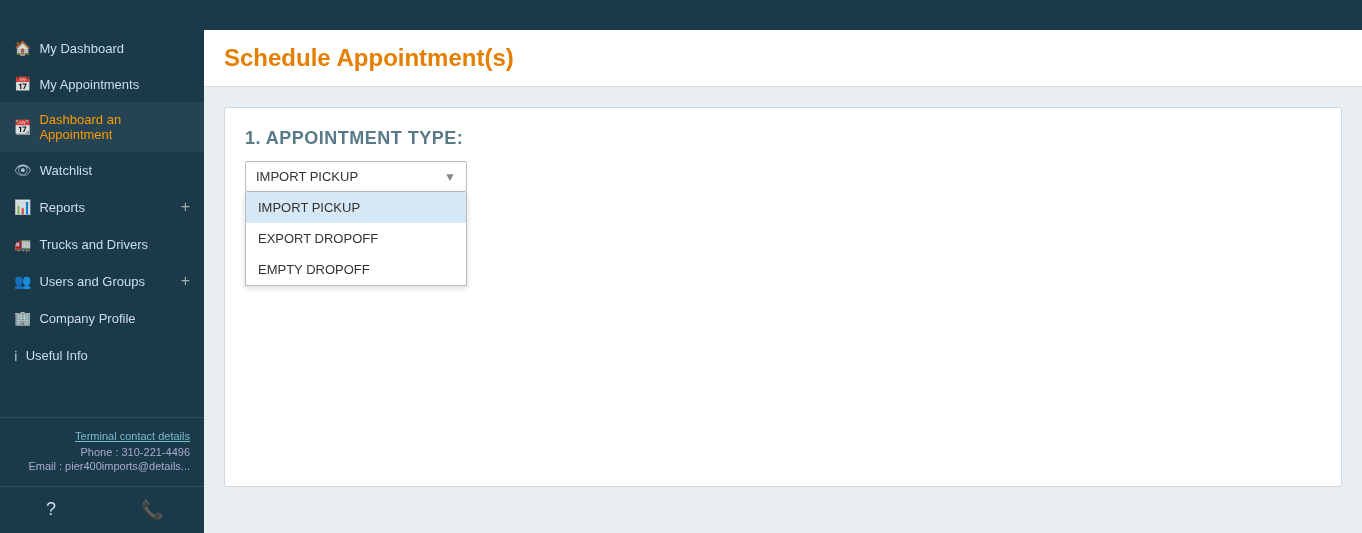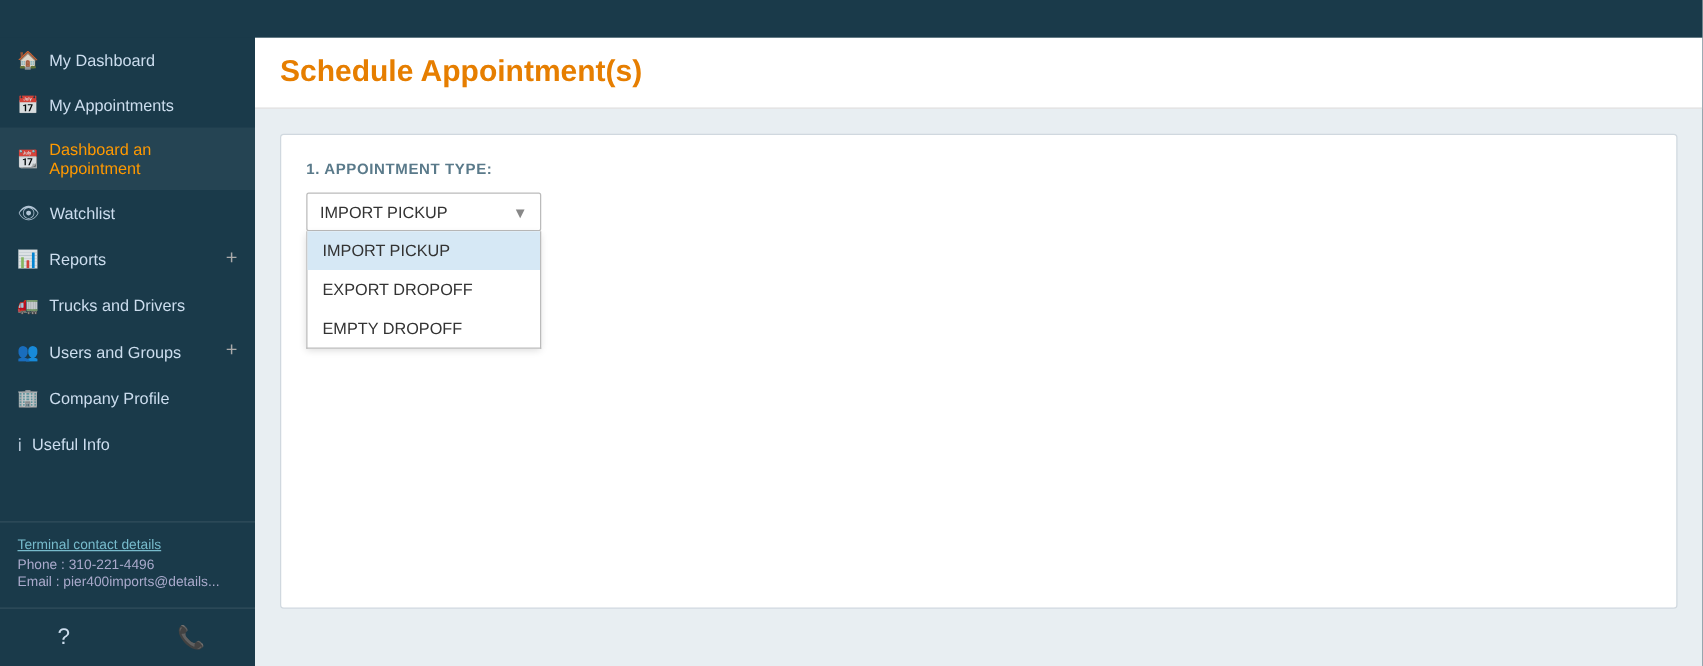--- a/index.html
+++ b/index.html
@@ -61,20 +61,21 @@
     }
     .sidebar-footer .terminal-title {
       font-size: 11px;
       color: #7bc;
       text-decoration: underline;
       cursor: pointer;
       margin-bottom: 4px;
     }
     .sidebar-footer div {
       margin-bottom: 2px;
+      text-align: right;
     }
 
     .sidebar-bottom-icons {
       display: flex;
       border-top: 1px solid rgba(255,255,255,0.1);
     }
     .sidebar-bottom-icon {
       flex: 1;
       padding: 12px 0;
       text-align: center;
@@ -111,31 +112,31 @@
 
     .form-card {
       background: #fff;
       border: 1px solid #d0d8df;
       border-radius: 3px;
       padding: 20px;
       min-height: 380px;
     }
 
     .section-label {
-      font-size: 12px;
+      font-size: 18px;
       font-weight: bold;
       color: #5a7a8a;
       margin-bottom: 12px;
       text-transform: uppercase;
       letter-spacing: 0.5px;
     }
 
     .dropdown-container {
       position: relative;
-      width: 188px;
+      width: 222px;
     }
 
     .dropdown-selected {
       display: flex;
       align-items: center;
       justify-content: space-between;
       border: 1px solid #bbb;
       background: #fff;
       padding: 7px 10px;
       font-size: 13px;

